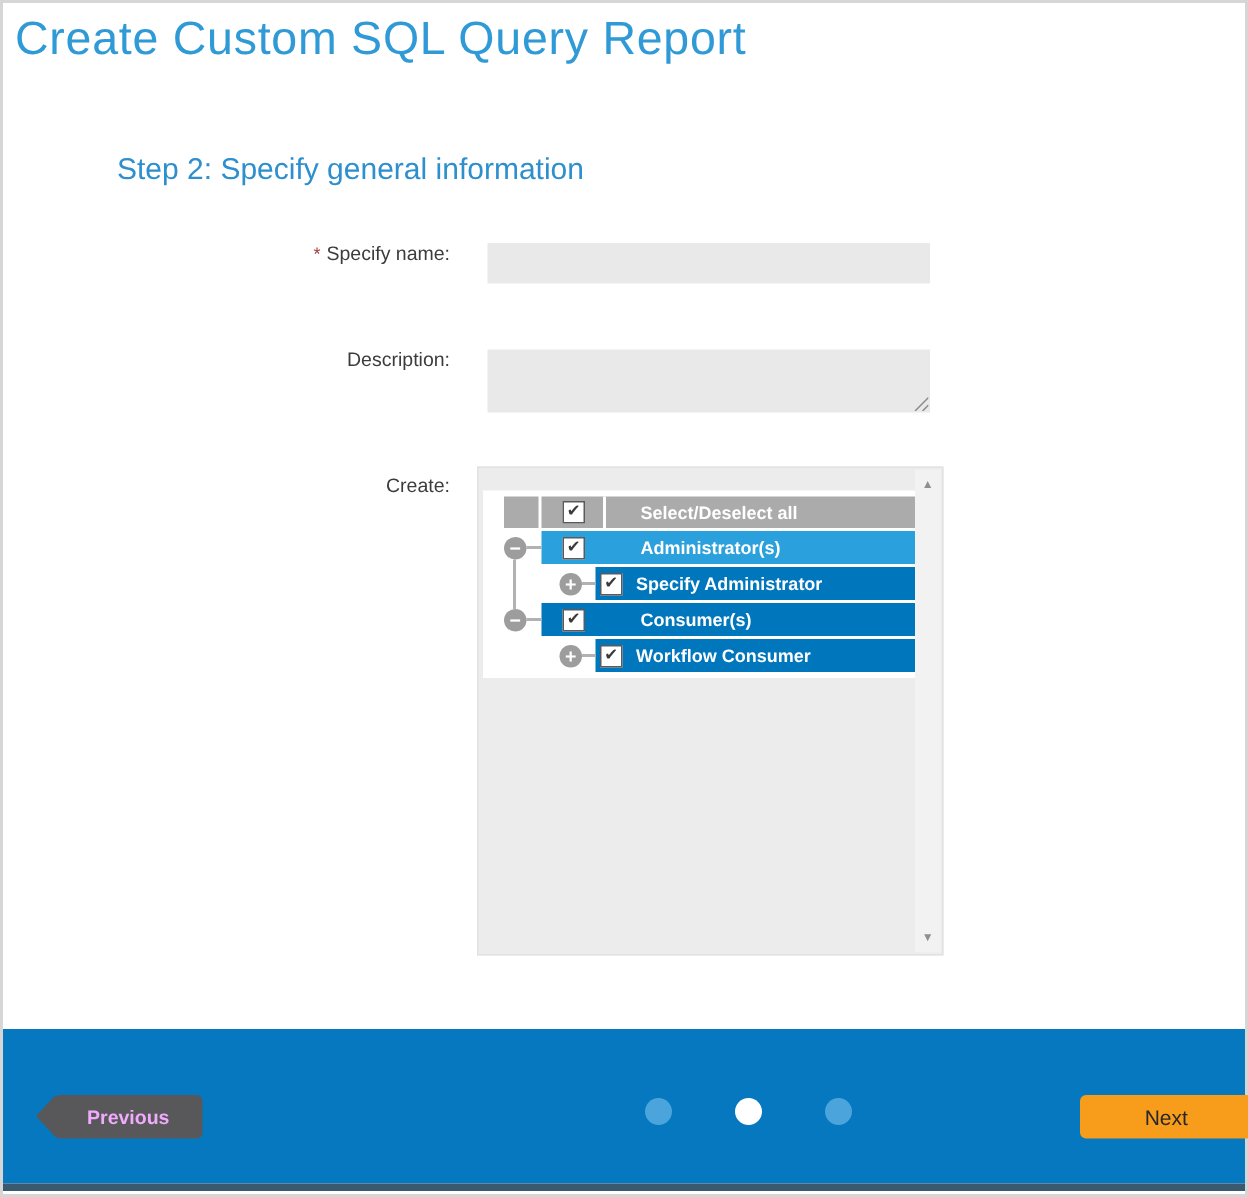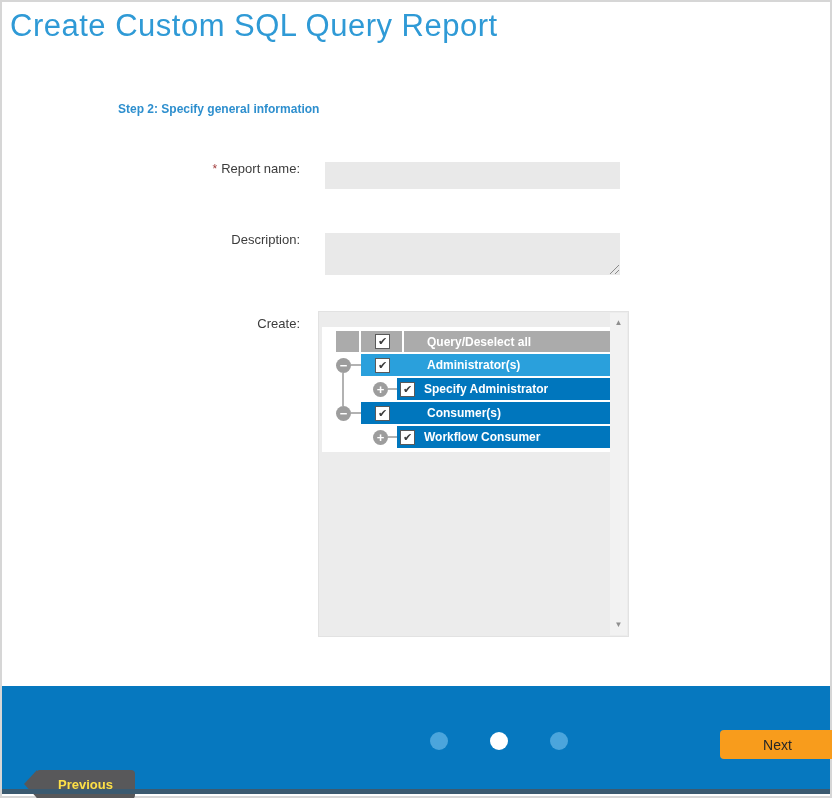--- a/index.html
+++ b/index.html
@@ -10,21 +10,21 @@
     position:relative; width:832px; height:798px; background:#ffffff;
     box-shadow: inset 0 0 0 2px #d6d6d6; overflow:hidden;padding-left:24px;
   }
 
   .page-title {
     position:absolute; left:10px; top:8px;
     font-size:31px; font-weight:300; letter-spacing:.5px; color:#2f9ad6;
   }
   .step-heading {
     position:absolute; left:78px; top:102px;
-    font-size:12px; font-weight:700; color:#2e8fce;margin-left:40px;
+    font-size:20px; font-weight:400; color:#2e8fce;
   }
 
   .field-label {
     position:absolute; left:60px; width:240px; text-align:right;
     font-size:13px; color:#3c3c3c;
   }
   .required-marker { color:#a33e3e; margin-right:4px; font-size:12px; }
 
   .text-input {
     position:absolute; left:325px; width:295px; height:27px;
@@ -83,21 +83,21 @@
 
   
   .footer {
     position:absolute; left:2px; right:2px; top:686px; height:103px; background:#0678bf;
   }
   .footer-edge { position:absolute; left:2px; right:2px; top:789px; height:5px; background:#3b5a70; }
 
   .btn { position:absolute; top:44px; height:29px; display:flex; align-items:center; justify-content:center; cursor:default; }
   .btn-previous {
     left:34px; width:99px; background:#58585a; border-radius:4px;
-    color:#fde047; font-size:13px; font-weight:700;margin-top:40px;
+    color:#f0abfc; font-size:13px; font-weight:700;
   }
   .btn-previous::before {
     content:""; position:absolute; left:-12px; top:0;
     border-top:14.5px solid transparent; border-bottom:14.5px solid transparent;
     border-right:13px solid #58585a;
   }
   .btn-next {
     left:718px; width:115px; background:#f89c1c; border-radius:4px;
     color:#272727; font-size:14px; font-weight:400;
   }
@@ -113,21 +113,21 @@
 </style>
 </head>
 <body>
 
 <div class="window">
 
   <div class="page-title">Create Custom SQL Query Report</div>
   <div class="step-heading">Step 2: Specify general information</div>
 
   <div class="field-label" style="top:161px;">
-    <span class="required-marker">*</span><span>Report name:</span>
+    <span class="required-marker">*</span><span>Specify name:</span>
   </div>
   <input class="text-input" style="top: 162px;" type="text" value="">
 
   <div class="field-label" style="top:232px;">
     <span>Description:</span>
   </div>
   <div class="textarea-box">
     <span></span>
     <svg class="resize-handle" viewBox="0 0 11 11">
       <line x1="2" y1="11" x2="11" y2="2" stroke="#8a8a8a" stroke-width="1"></line>
@@ -160,21 +160,21 @@
     <div class="expander" style="left:54px; top:118px;">
         <span>+</span>
       </div>
 
     <div class="tree-header-cell-expander"></div>
     <div class="tree-row tree-header-row">
       <div class="checkbox cb-toplevel">
           <span>✔</span>
         </div>
       <div class="tree-header-sep"></div>
-      <span class="header-text">Query/Deselect all</span>
+      <span class="header-text">Select/Deselect all</span>
     </div>
 
     <div class="tree-row row-level0 row-selected row-top1">
       <div class="checkbox cb-toplevel">
           <span>✔</span>
         </div>
       <span class="row-text-toplevel">Administrator(s)</span>
     </div>
     <div class="tree-row row-level1 row-normal row-top2">
       <div class="checkbox cb-child">

